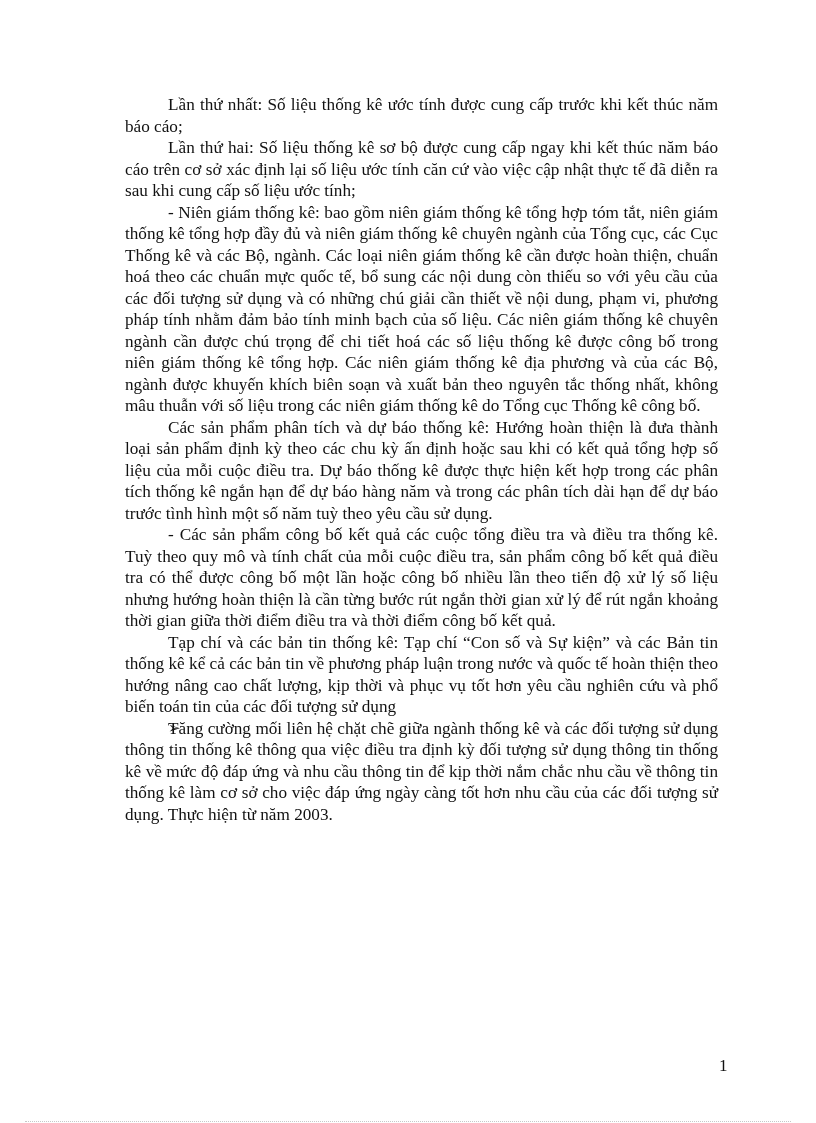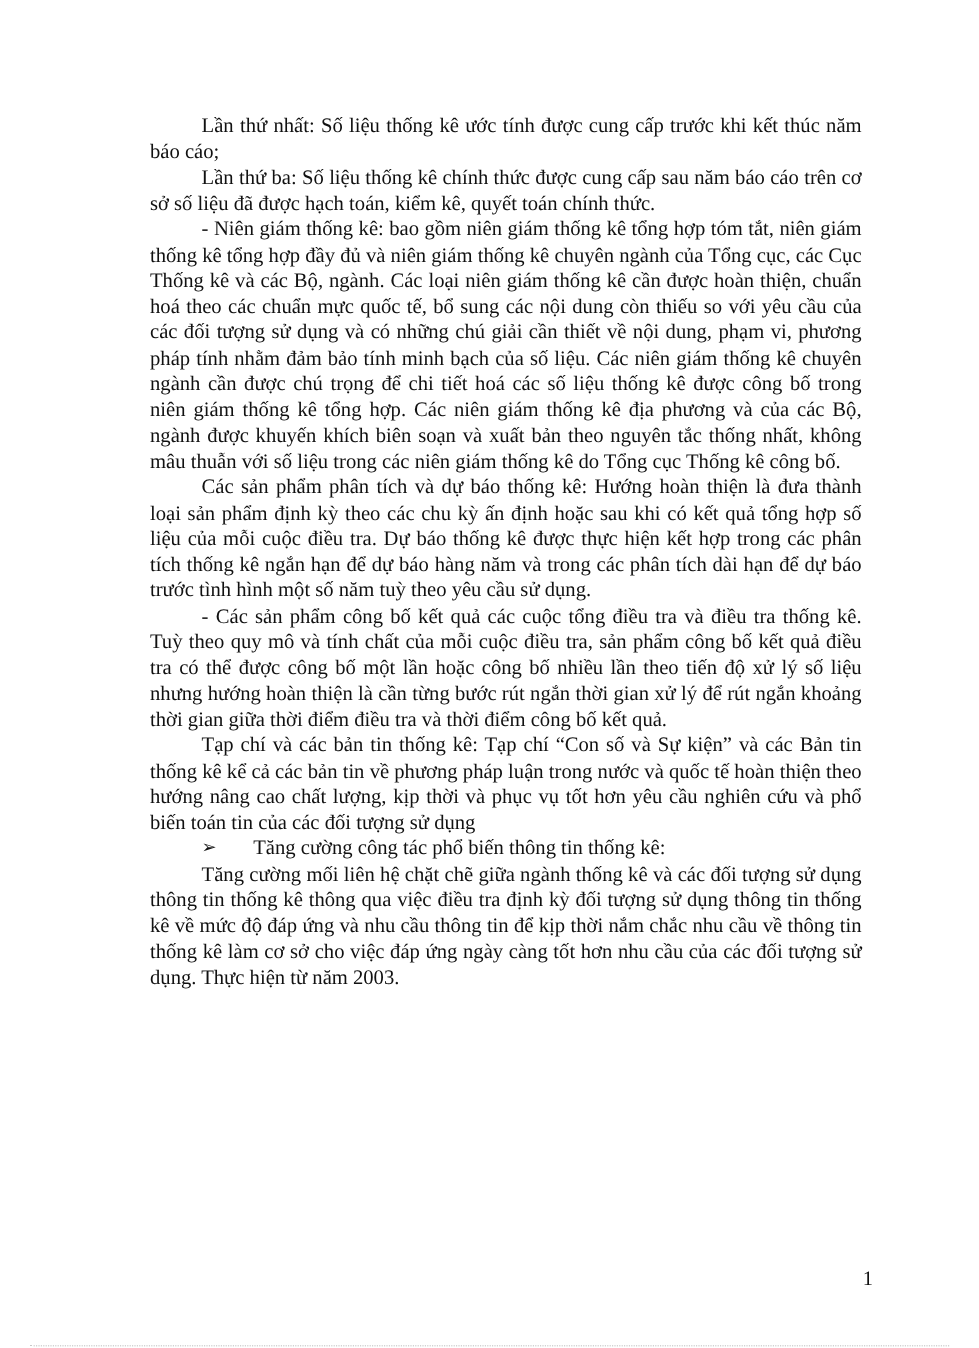--- a/index.html
+++ b/index.html
@@ -63,27 +63,26 @@
       height: 0;
       border-top: 1.5px dotted #c8c8c8;
     }
   </style>
 </head>
 <body>
 
 <div class="page">
   <div class="body-text">
     <p>Lần thứ nhất: Số liệu  thống kê ước tính được cung cấp trước khi kết thúc năm báo cáo;</p>
-    <p>Lần thứ ba: Số liệu  thống kê chính thức được cung cấp sau năm báo cáo trên cơ sở số liệu  đã được hạch toán, kiểm kê, quyết toán chính thức.</p>
+    <p>Lần thứ hai: Số liệu thống kê sơ bộ được cung cấp ngay khi kết thúc năm báo cáo trên cơ sở xác định lại số liệu ước tính căn cứ vào việc cập nhật thực tế đã diễn ra sau khi  cung cấp số liệu ước tính;</p>
     <p>- Niên  giám thống kê: bao gồm niên  giám thống kê tổng hợp tóm tắt, niên giám thống kê tổng hợp đầy đủ và niên giám thống kê chuyên ngành của Tổng cục, các Cục Thống kê và các Bộ, ngành. Các loại niên giám thống kê cần được hoàn thiện, chuẩn hoá theo các chuẩn mực quốc tế, bổ sung các nội dung còn thiếu  so với yêu cầu của các đối tượng sử dụng và có những chú giải  cần thiết về nội dung, phạm vi, phương pháp tính nhằm đảm bảo tính minh bạch của số liệu.  Các niên giám thống kê chuyên ngành cần được chú trọng để chi tiết hoá các số liệu thống kê được công bố trong niên giám thống kê tổng hợp. Các niên giám thống kê địa phương và của các Bộ, ngành được khuyến khích biên soạn và xuất bản theo nguyên tắc thống nhất, không mâu thuẫn với số liệu trong các niên giám thống kê do Tổng cục Thống kê công bố.</p>
     <p>Các sản phẩm phân tích và dự báo thống kê: Hướng hoàn thiện là đưa thành loại sản phẩm định kỳ theo các chu kỳ ấn định hoặc sau khi có kết quả tổng hợp số liệu  của mỗi cuộc điều tra. Dự báo thống kê được thực hiện kết hợp trong các phân tích thống kê ngắn hạn để dự báo hàng năm và trong các phân tích dài hạn để dự báo trước tình hình một số năm tuỳ theo yêu cầu sử dụng.</p>
     <p>- Các sản phẩm công bố kết quả các cuộc tổng điều tra và điều tra thống kê. Tuỳ theo quy mô và tính chất của mỗi cuộc điều tra, sản phẩm công bố kết quả điều tra có thể được công bố một lần hoặc công bố nhiều lần theo tiến  độ xử lý số liệu nhưng hướng hoàn thiện là cần từng bước rút ngắn thời gian xử lý để rút ngắn khoảng thời gian giữa thời điểm điều tra và thời điểm công bố kết quả.</p>
     <p>Tạp chí và các bản tin thống kê: Tạp chí “Con số và Sự kiện”  và các Bản tin thống kê kể cả các bản tin về phương pháp luận trong nước và quốc tế hoàn thiện theo hướng nâng cao chất lượng, kịp thời và phục vụ tốt hơn yêu cầu nghiên  cứu và phổ biến toán tin của các đối tượng sử dụng</p>
     <p class="bullet-line">
       <span class="arrow">➢</span>
-      <span>Tăng cường công tác phổ biến thông tin thống kê:</span>
     </p>
     <p>Tăng cường mối liên hệ chặt chẽ giữa ngành thống kê và các đối tượng sử dụng thông tin thống kê thông qua việc điều tra định kỳ đối tượng sử dụng thông tin thống kê về mức độ đáp ứng và nhu cầu thông tin để kịp thời nắm chắc nhu cầu về thông tin thống kê làm  cơ sở cho việc đáp ứng ngày càng tốt hơn nhu cầu của các đối tượng sử dụng. Thực hiện từ năm 2003.</p>
   </div>
 
   <div class="page-number">1</div>
   <div class="page-border"></div>
 </div>
 
 </body></html>

